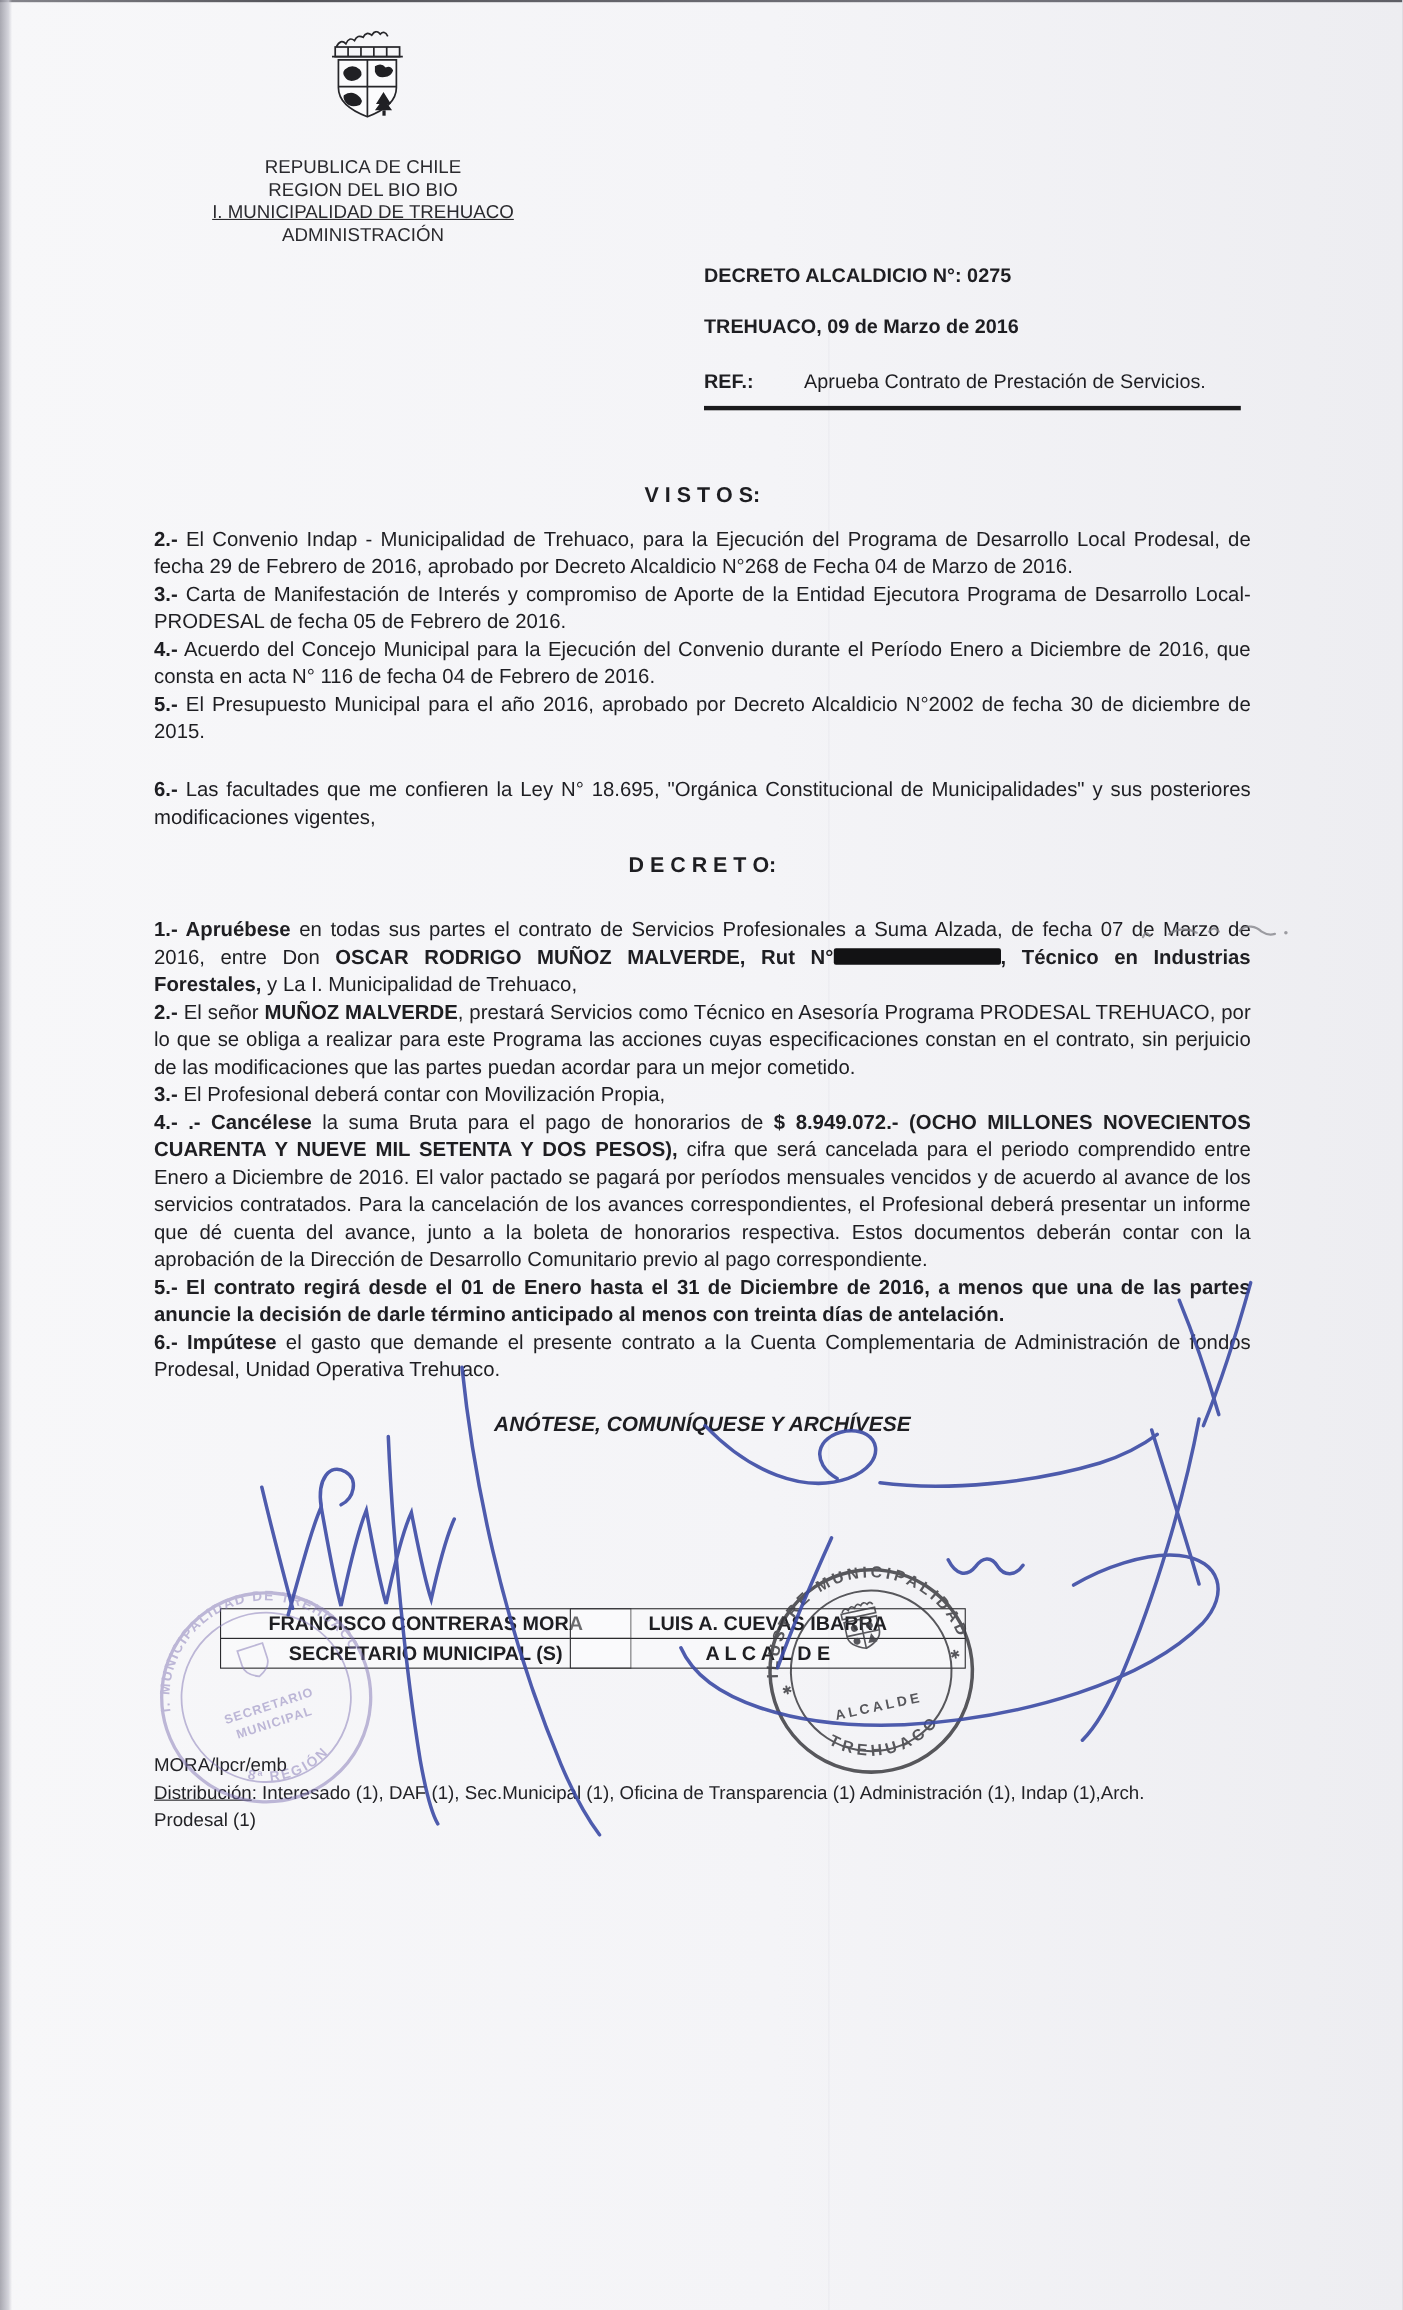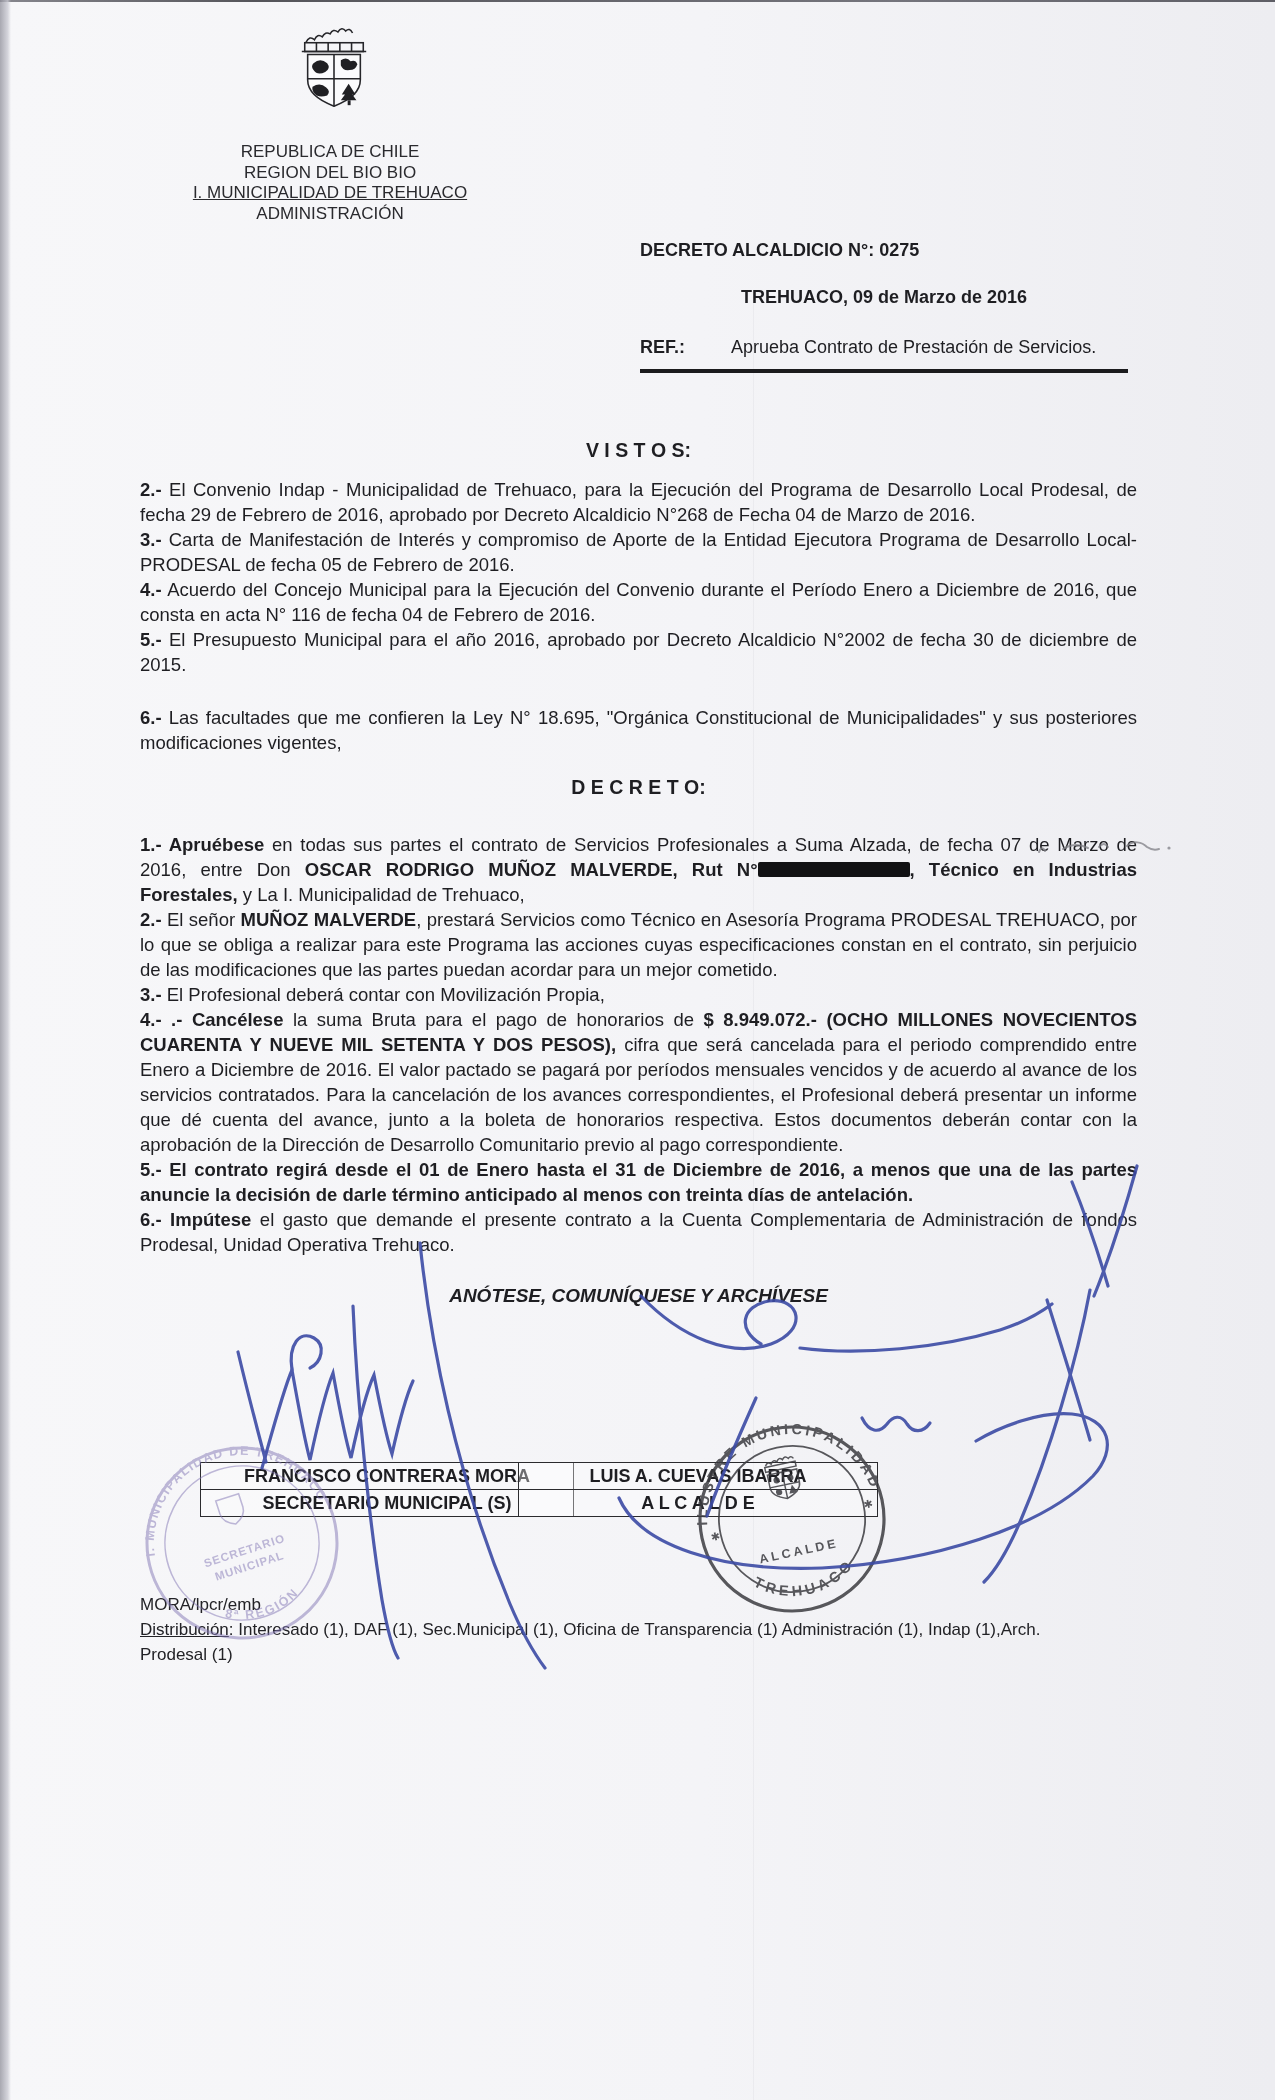--- a/index.html
+++ b/index.html
@@ -18,21 +18,21 @@
 
   .crest { position:absolute; left:294px; top:28px; width:80px; height:88px; }
 
   .org-header { position:absolute; left:128px; top:142px; width:404px;
     text-align:center; font-size:17px; line-height:20.5px; color:#2a2a2e; }
   .org-header .u { text-decoration:underline; }
 
   .decree-head { position:absolute; left:640px; top:238px; width:488px;
     font-size:18px; line-height:24px; padding-bottom:10px; border-bottom:4px solid #1b1b1d; }
   .decree-head p { margin:0; font-weight:bold; }
-  .decree-head .dh2 { margin-top:23px;text-align:center; }
+  .decree-head .dh2 { margin-top:23px; }
   .decree-head .ref { margin-top:26px; font-weight:normal; text-align:justify; }
   .ref-gap { display:inline-block; width:46px; }
 
   .doc-body { position:absolute; left:140px; top:438px; width:997px; }
   .heading { margin:0 0 14px 0; text-align:center; font-weight:bold;
     font-size:19.5px; line-height:25px; }
   .decreto-h { margin-top:20px; margin-bottom:32px; }
   .para { margin:0; text-align:justify; font-size:18.5px; line-height:25px; }
   .gap-top { margin-top:28px; }
   .bold { font-weight:bold; }

